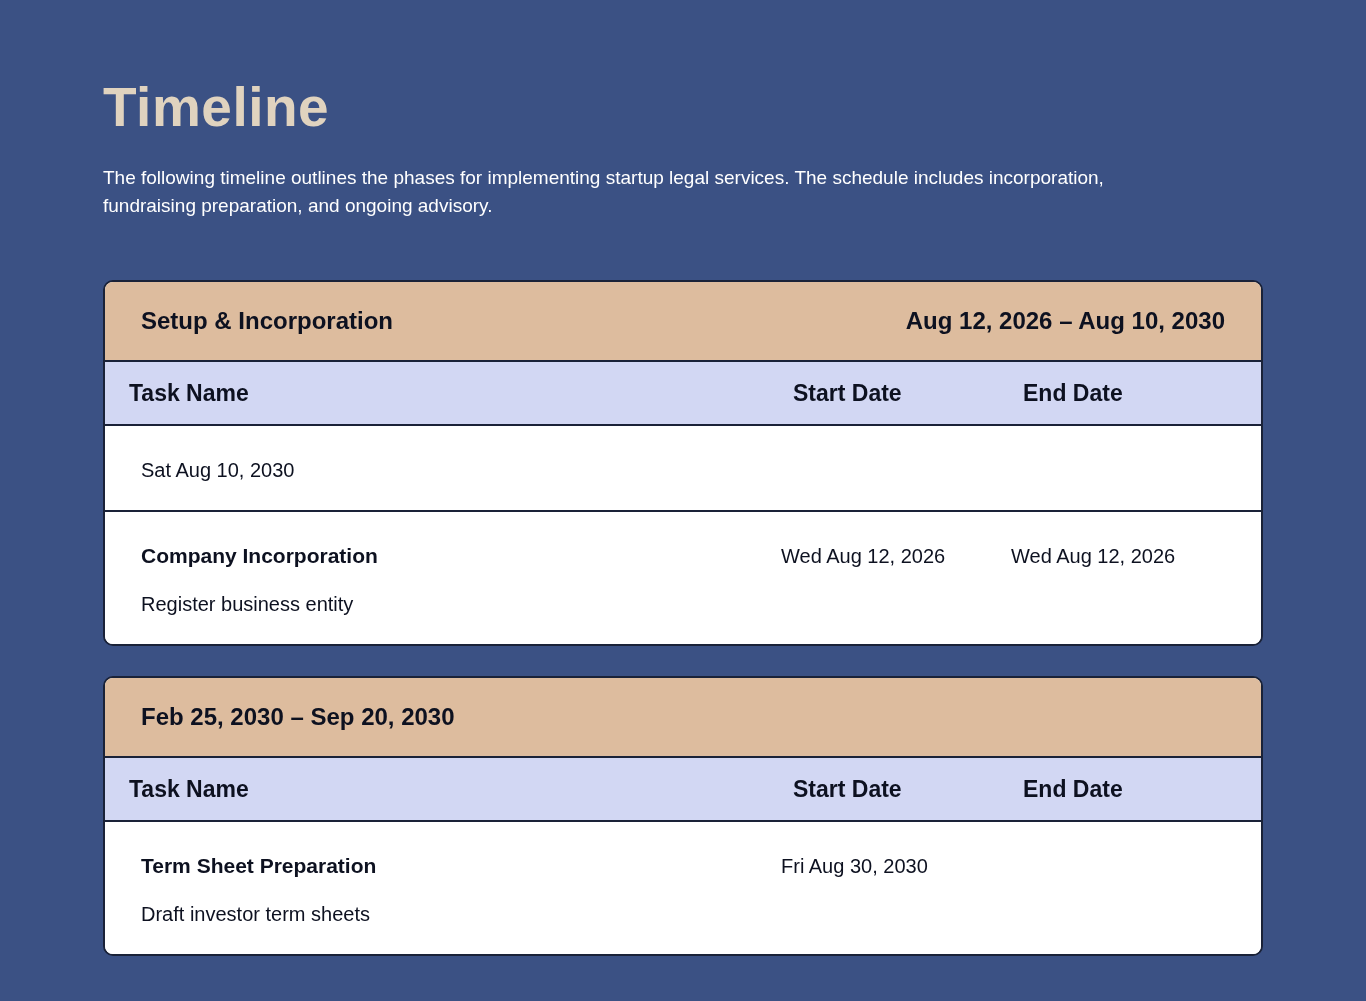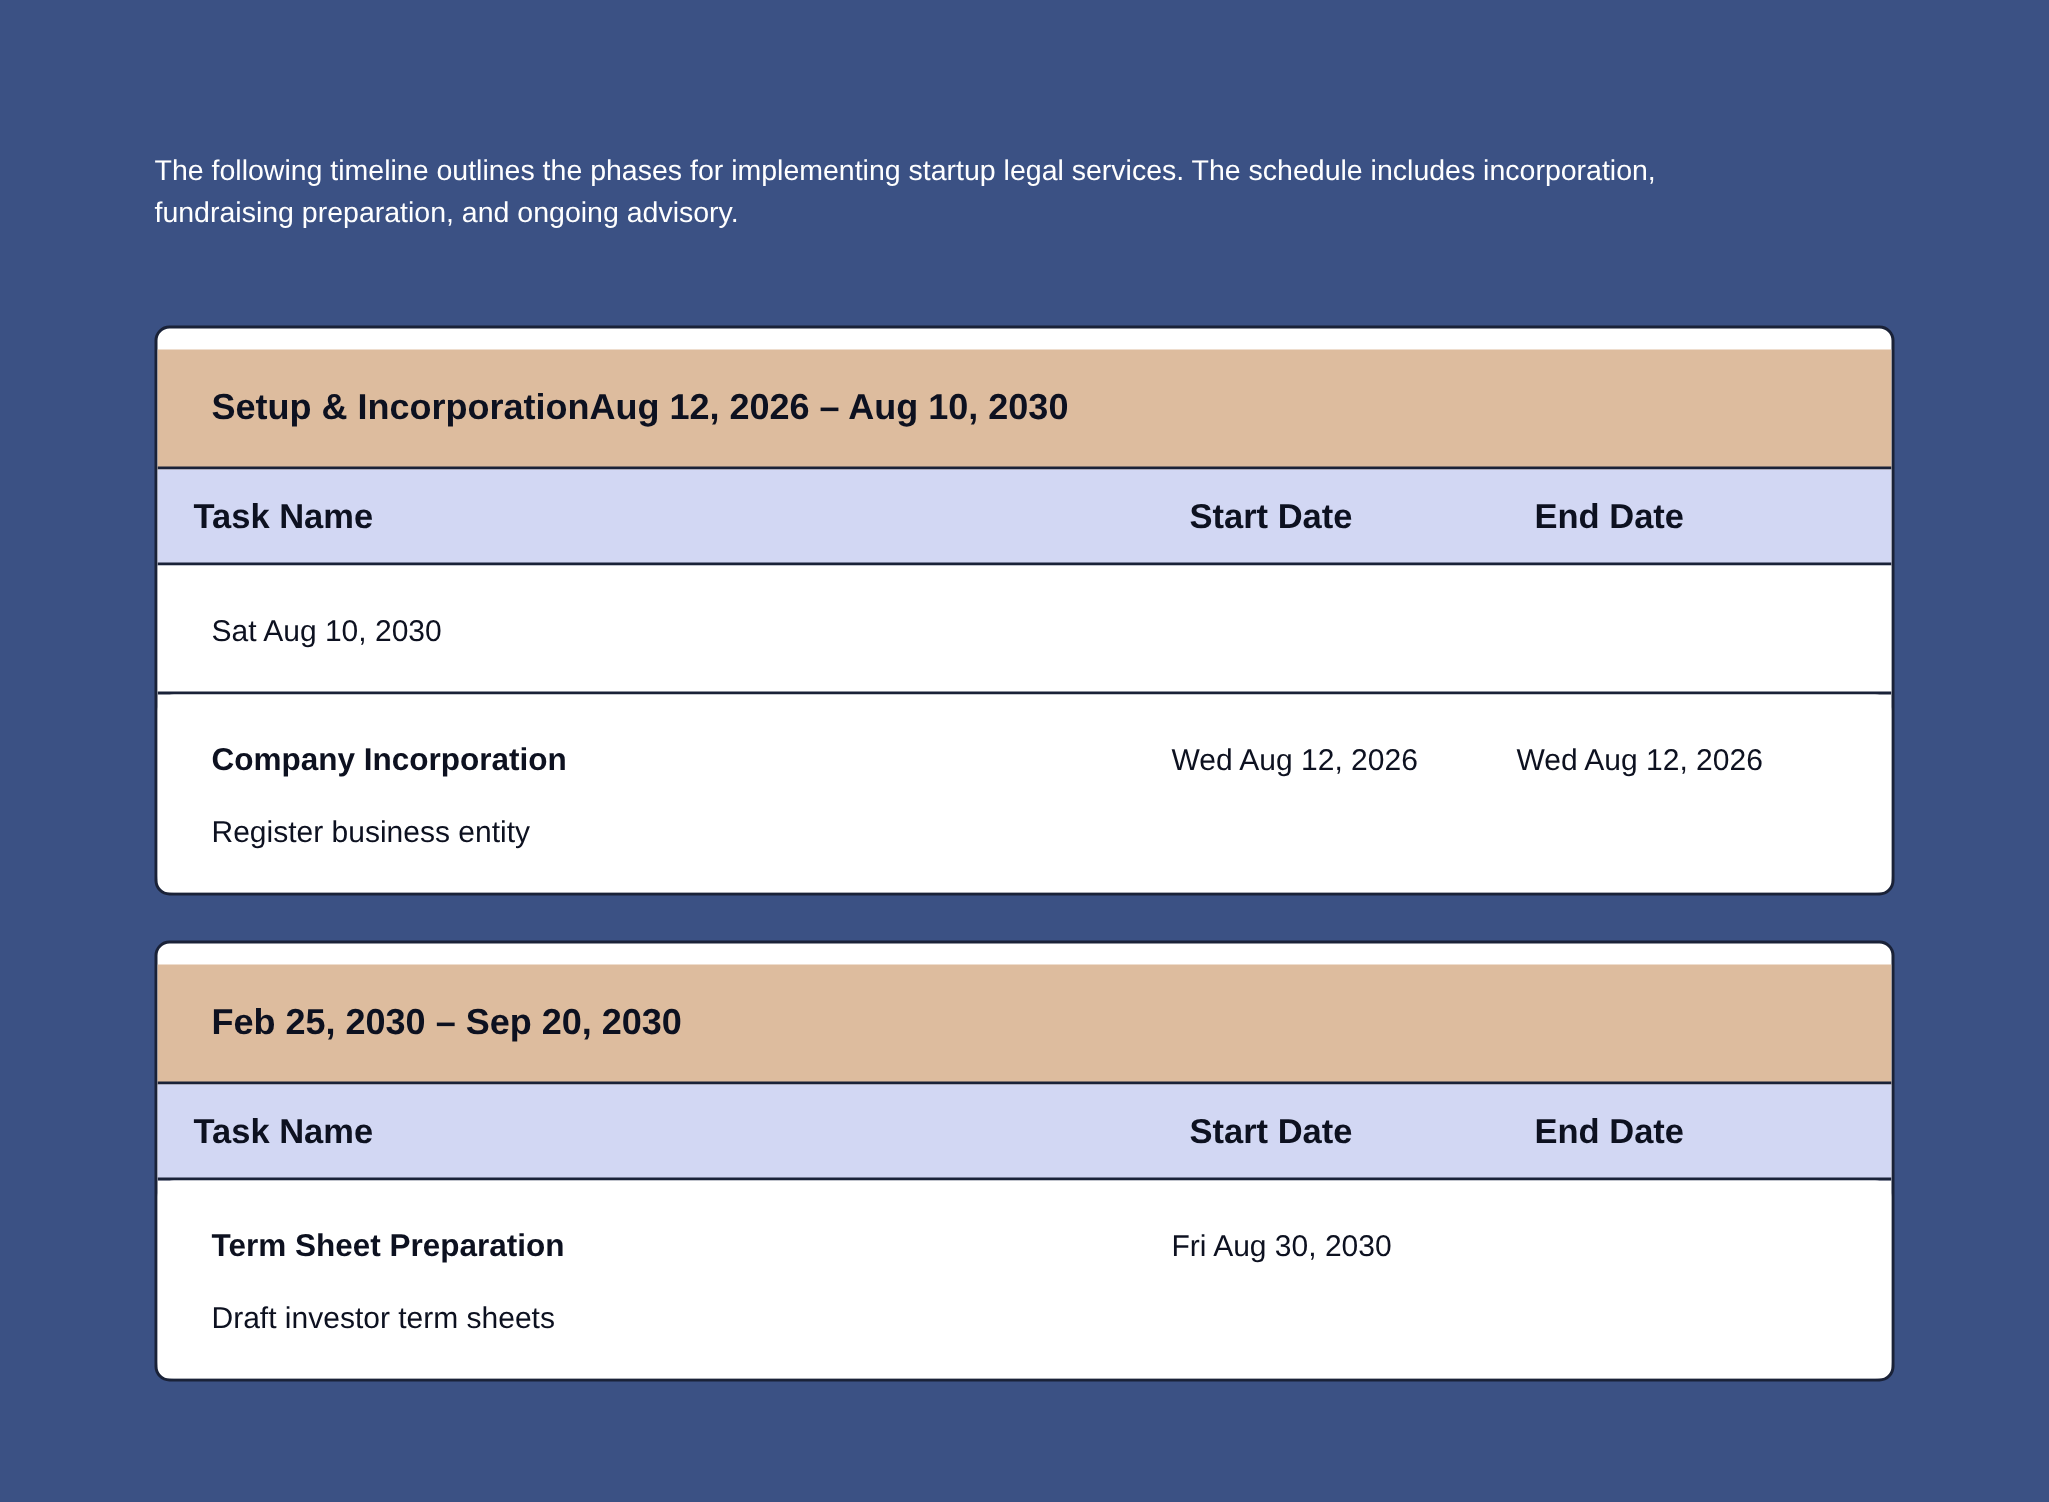--- a/index.html
+++ b/index.html
@@ -51,24 +51,24 @@
   }
   .phase-card {
     border: 2px solid var(--border);
     border-radius: 10px;
     overflow: hidden;
     background: var(--row-bg);
   }
   .phase-header {
     background: var(--phase-header-bg);
     display: flex;
+    justify-content: space-between;
     align-items: center;
     padding: 24px 36px;
     border-bottom: 2px solid var(--border);
-    margin-top: 14px;
   }
   .phase-name {
     margin: 0;
     font-size: 24px;
     font-weight: bold;
     line-height: 30px;
     color: var(--ink);
   }
   .phase-dates {
     font-size: 24px;
@@ -88,41 +88,42 @@
     line-height: 30px;
   }
   .task-row {
     display: grid;
     grid-template-columns: 1fr 230px 214px;
     padding: 29px 36px 25px;
     background: var(--row-bg);
     border-bottom: 2px solid var(--border);
     align-items: start;
   }
-  .task-row:last-child { border-bottom: none; border-radius: 11px; }
+  .task-row:last-child { border-bottom: none; }
   .task-name {
     font-size: 21px;
     font-weight: bold;
     line-height: 30px;
   }
   .task-desc {
     margin-top: 18px;
     font-size: 20px;
     line-height: 30px;
   }
   .task-start, .task-end {
     font-size: 20px;
     line-height: 30px;
     white-space: nowrap;
   }
 </style>
 </head>
 <body>
 
 <main class="page">
+  <h1 class="page-title">Timeline</h1>
   <p class="page-description">The following timeline outlines the phases for implementing startup legal services. The schedule includes incorporation, fundraising preparation, and ongoing advisory.</p>
   <section class="phase-list" id="phases">
   <article class="phase-card">
     <header class="phase-header">
       <h2 class="phase-name">Setup &amp; Incorporation</h2>
       <div class="phase-dates">Aug 12, 2026 – Aug 10, 2030</div>
     </header>
     <div class="table-header-row">
       <div>Task Name</div>
       <div>Start Date</div>

